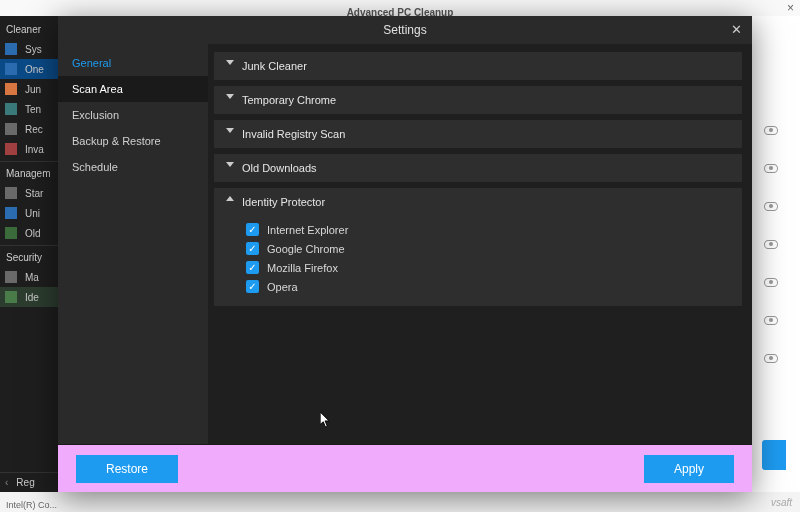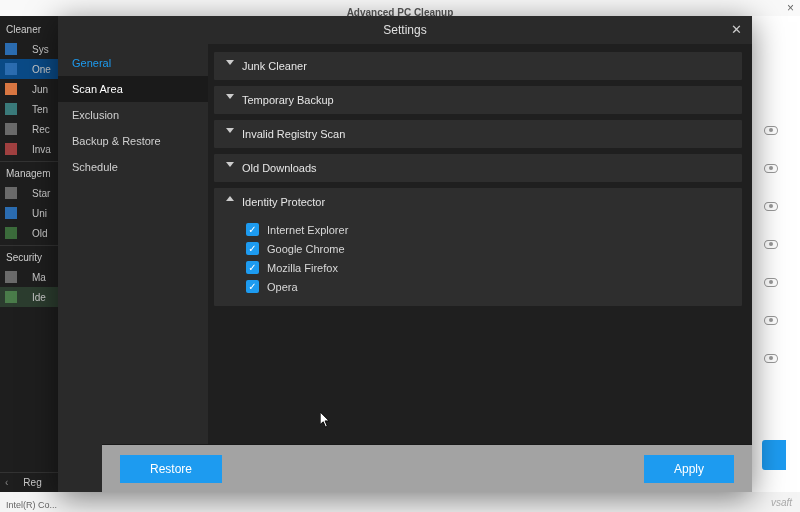--- a/index.html
+++ b/index.html
@@ -10,21 +10,21 @@
   .app-titlebar { height: 24px; background: #f9f9f9; display: flex; align-items: center; justify-content: center; font-size: 10px; color: #555; position: relative; }
   .app-titlebar .title { font-weight: 600; }
   .app-close { position: absolute; right: 6px; top: 1px; font-size: 12px; color: #666; }
 
   .app-body { position: absolute; top: 16px; left: 0; right: 0; bottom: 20px; display: flex; }
   .app-status { position: absolute; left: 6px; bottom: 2px; font-size: 9px; color: #666; }
   .app-watermark { position: absolute; right: 8px; bottom: 4px; font-size: 10px; color: #aaa; font-style: italic; }
 
   .left-rail { width: 58px; background: #1e1e1e; display: flex; flex-direction: column; padding-top: 4px; }
   .rail-header { color: #d0d0d0; font-size: 10px; padding: 4px 6px; }
-  .rail-item { display: flex; align-items: center; padding: 4px 5px; color: #c9c9c9; font-size: 10px; gap: 15px; }
+  .rail-item { display: flex; align-items: center; padding: 4px 5px; color: #c9c9c9; font-size: 10px; gap: 8px; }
   .rail-item.active { background: #0a4a86; }
   .rail-item.identity { background: #2c3d2f; }
   .rail-icon { width: 12px; height: 12px; display: inline-block; }
   .rail-divider { height: 1px; background: #333; margin: 2px 0; }
 
   .right-pane { flex: 1; background: #fff; position: relative; }
   .eye-icon { position: absolute; right: 22px; width: 14px; height: 9px; border: 1px solid #999; border-radius: 60% / 100%; }
   .eye-icon::after { content: ""; position: absolute; top: 1px; left: 4px; width: 4px; height: 4px; background: #999; border-radius: 50%; }
   .side-blue { position: absolute; right: 14px; top: 424px; width: 24px; height: 30px; background: #1d9bf0; border-radius: 3px 0 0 3px; }
   .modal { position: absolute; top: 16px; left: 58px; width: 694px; height: 476px; background: #2a2a2a; box-shadow: 0 6px 30px rgba(0,0,0,0.5); display: flex; flex-direction: column; }
@@ -40,21 +40,21 @@
   .content { flex: 1; background: #1f1f1f; padding: 8px 10px 8px 6px; overflow: hidden; }
   .section { background: #2e2e2e; margin-bottom: 6px; border-radius: 1px; }
   .section-header { padding: 8px 12px; color: #e6e6e6; font-size: 11px; display: flex; align-items: flex-start; gap: 8px; cursor: pointer; }
   .chev { display: inline-block; width: 0; height: 0; }
   .chev.down { border-left: 4px solid transparent; border-right: 4px solid transparent; border-top: 5px solid #ccc; }
   .chev.up { border-left: 4px solid transparent; border-right: 4px solid transparent; border-bottom: 5px solid #ccc; }
   .section-body { padding: 4px 12px 10px 32px; }
   .check-row { display: flex; align-items: center; gap: 8px; padding: 3px 0; color: #d8d8d8; font-size: 11px; }
   .checkbox { width: 13px; height: 13px; background: #1d9bf0; border-radius: 2px; display: flex; align-items: center; justify-content: center; color: #fff; font-size: 10px; line-height: 1; }
 
-  .modal-footer { height: 48px; display: flex; align-items: center; padding: 0 18px; background: #a3a3a3; border-top: 1px solid #1a1a1a; margin-left: 44px; }
+  .modal-footer { height: 48px; display: flex; align-items: center; padding: 0 18px; background: #f0abfc; border-top: 1px solid #1a1a1a; }
   .btn { padding: 7px 30px; background: #1d9bf0; color: #fff; font-size: 12px; border: none; cursor: pointer; }
   .spacer { flex: 1; }
 
   .cursor { position: absolute; width: 11px; height: 16px; pointer-events: none; }
 
   
   .ico-blue { background: #2b6cb0; }
   .ico-orange { background: #d97742; }
   .ico-green { background: #4a7c4a; }
   .ico-red { background: #a04040; }
@@ -161,21 +161,21 @@
     <div class="content">
       <div class="section">
         <div class="section-header">
             <span class="chev down"></span>
             <span>Junk Cleaner</span>
           </div>
       </div>
       <div class="section">
         <div class="section-header">
             <span class="chev down"></span>
-            <span>Temporary Backup</span>
+            <span>Temporary Chrome</span>
           </div>
       </div>
       <div class="section">
         <div class="section-header">
             <span class="chev down"></span>
             <span>Invalid Registry Scan</span>
           </div>
       </div>
       <div class="section">
         <div class="section-header">

